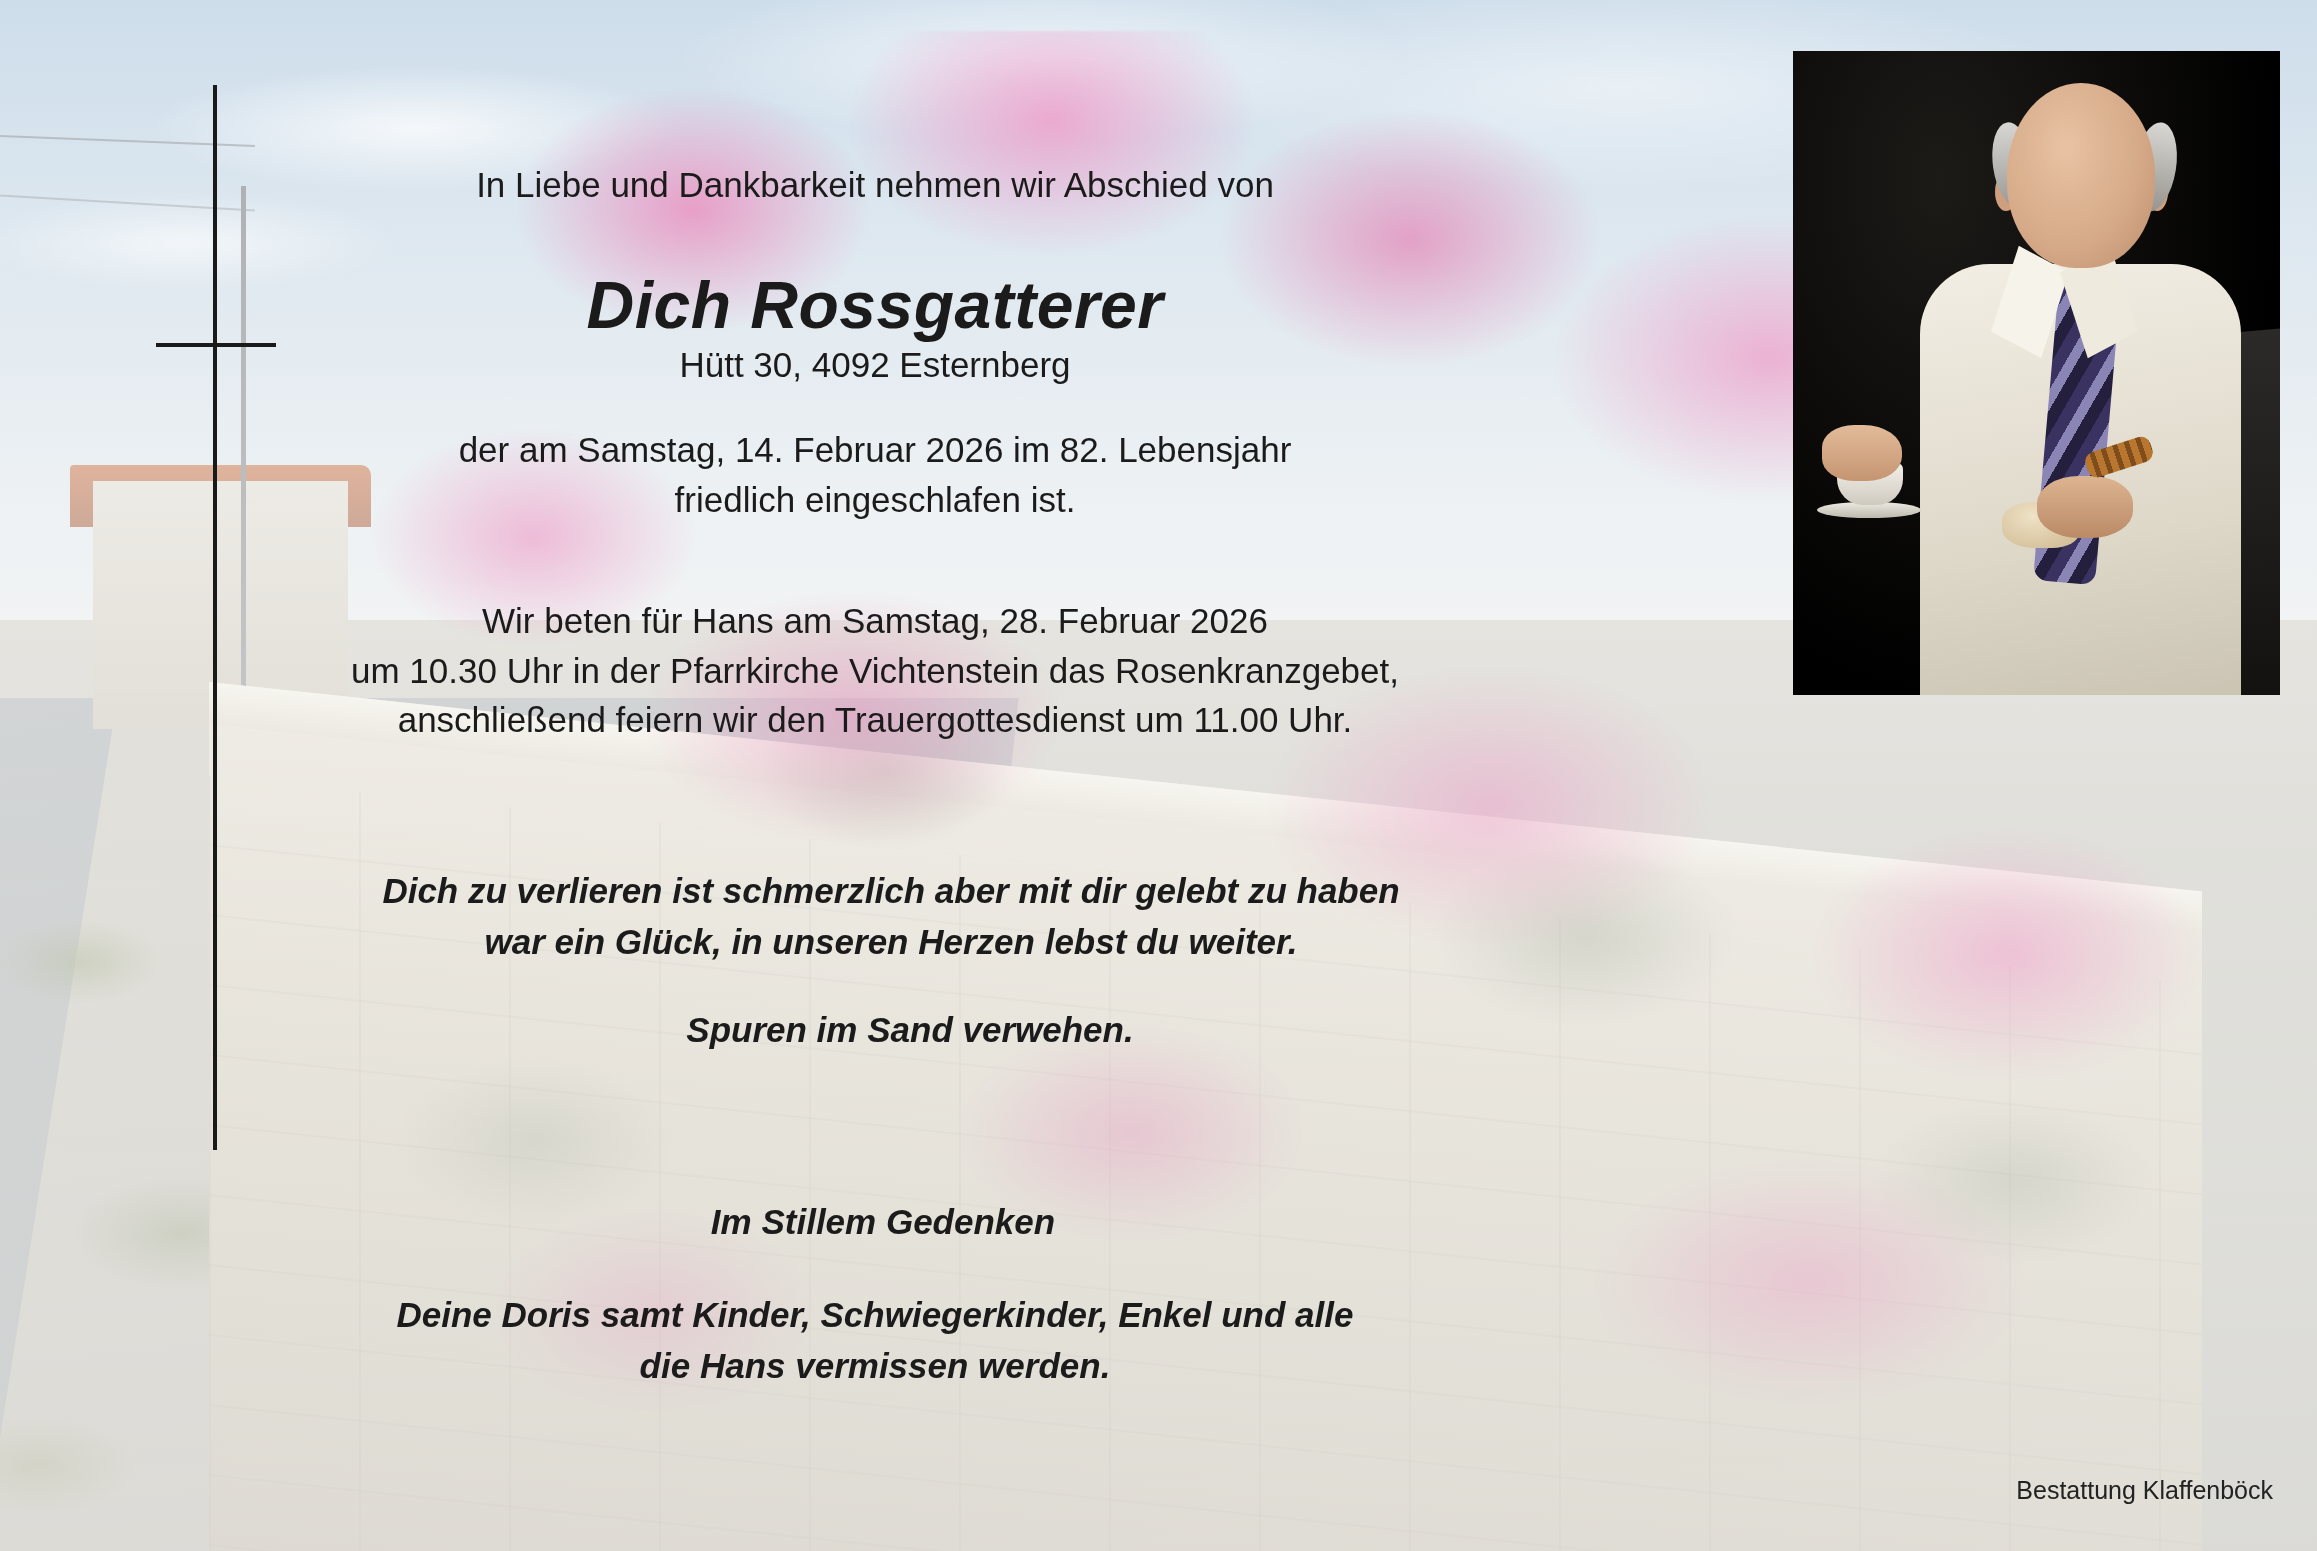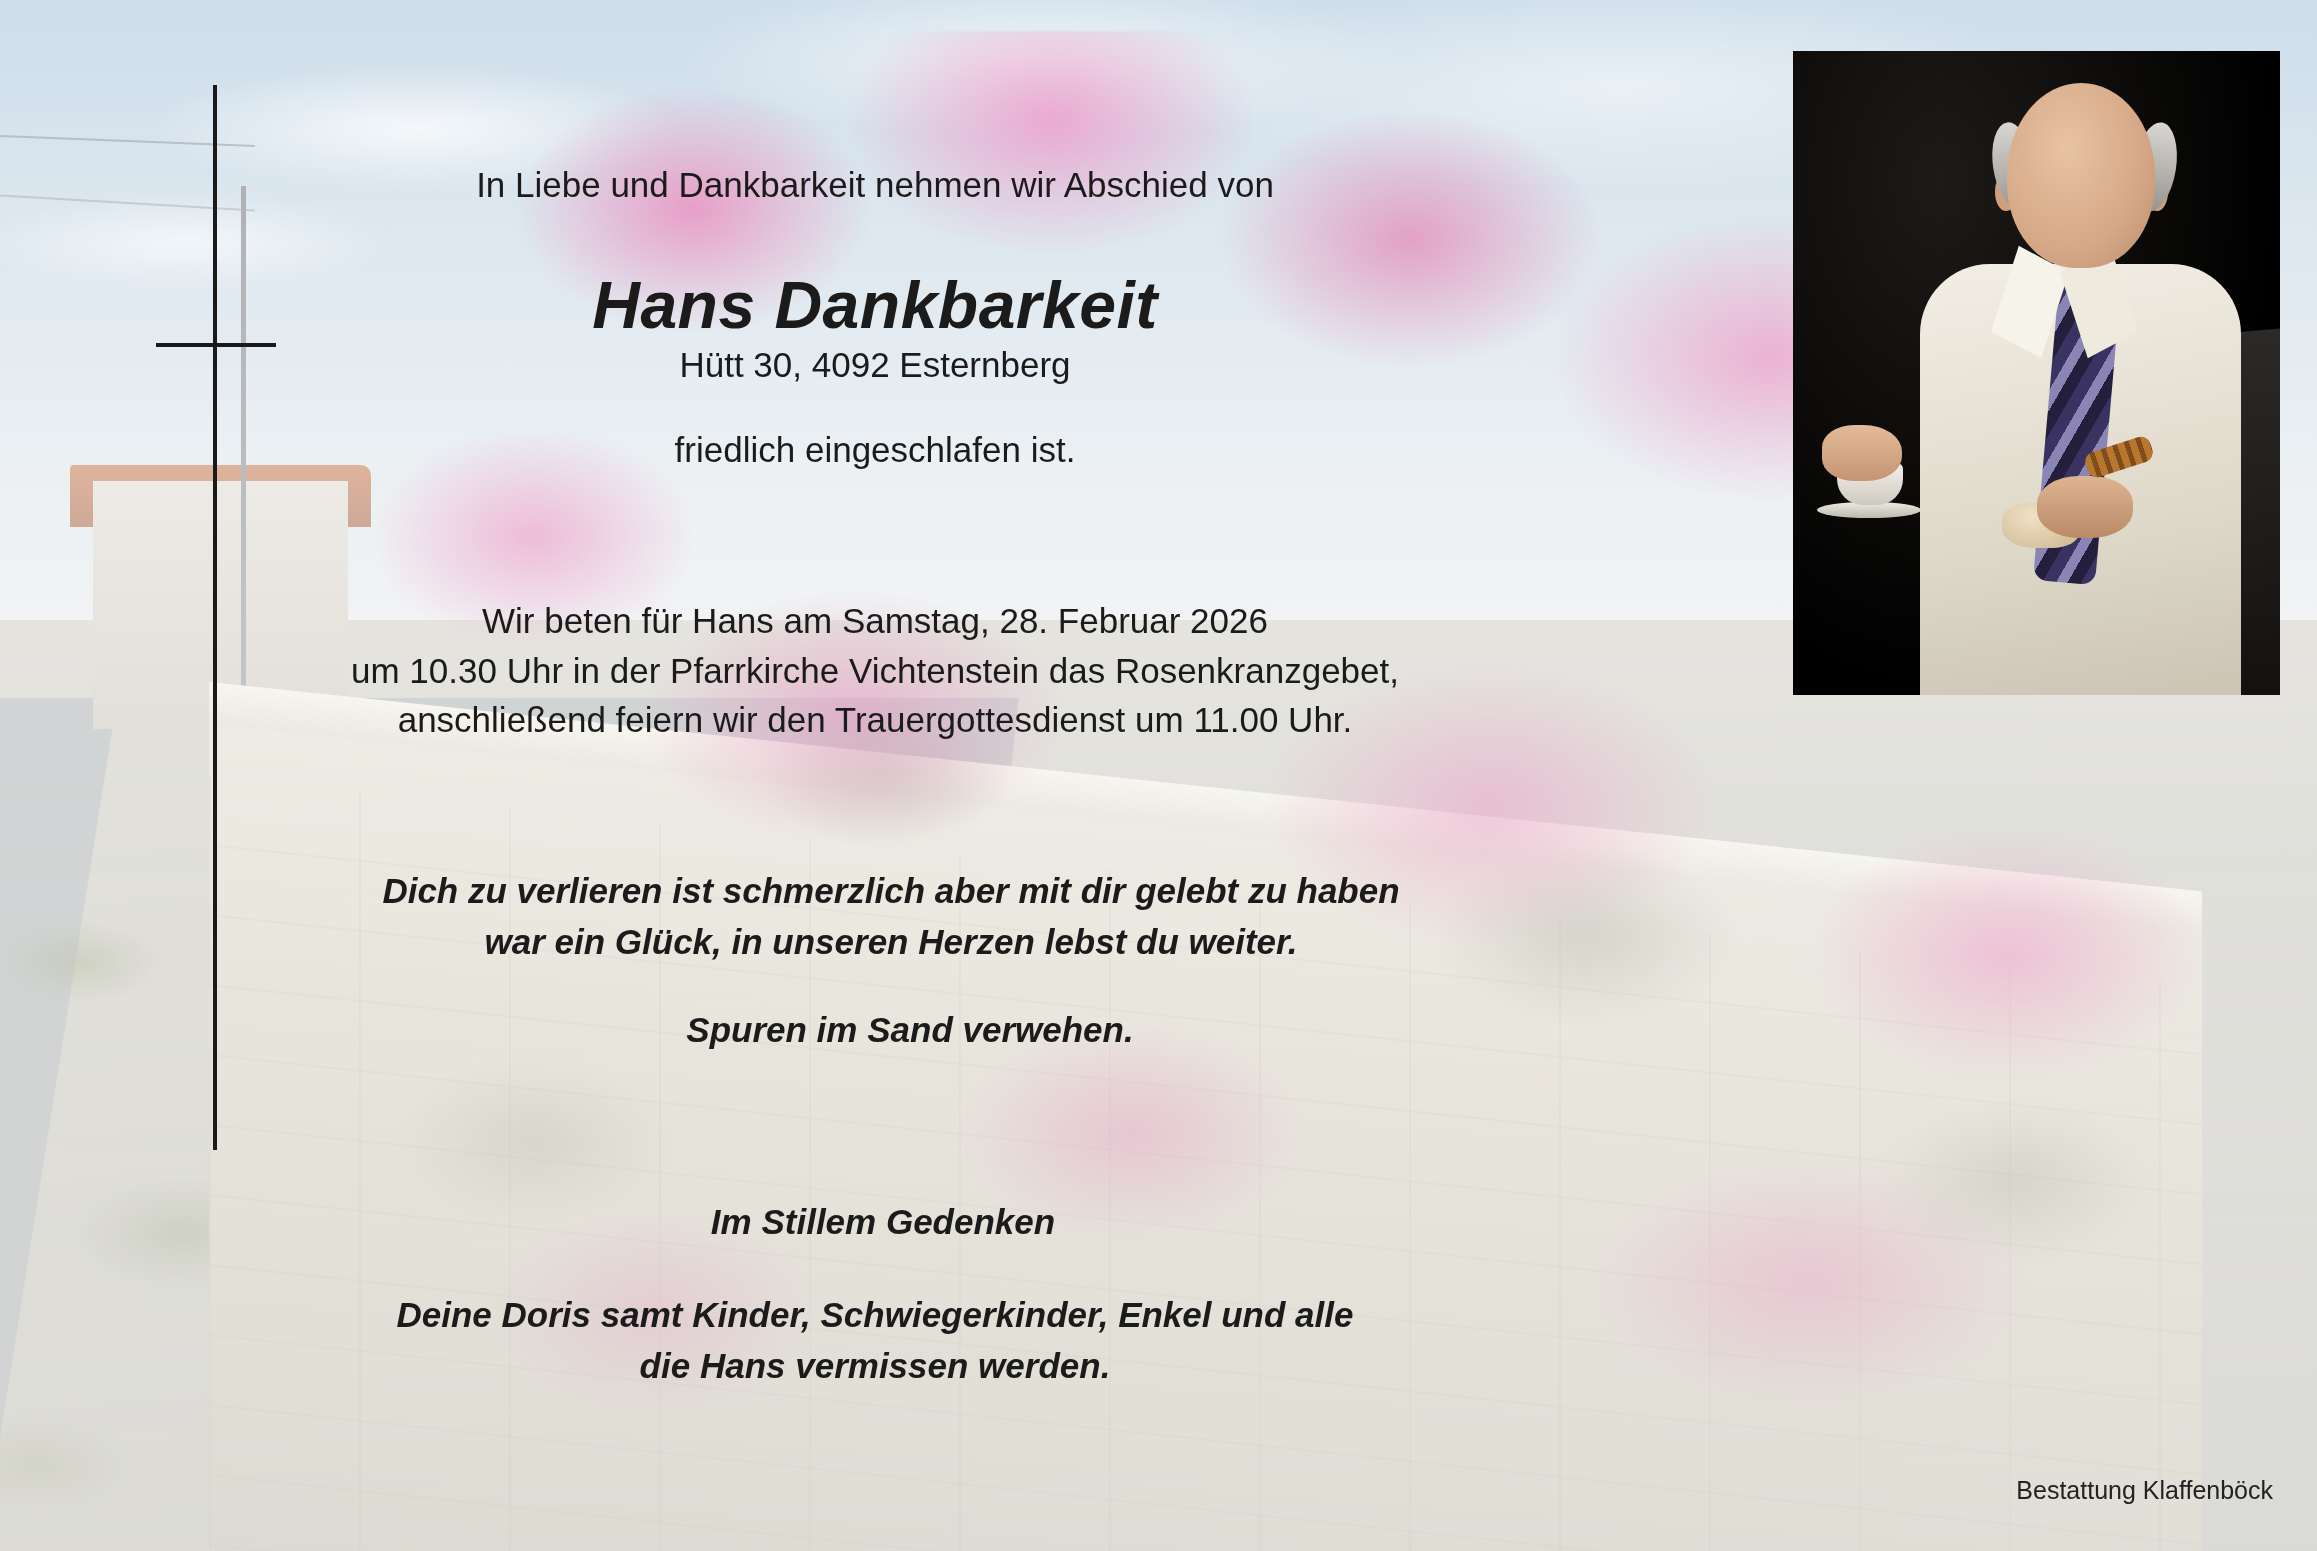--- a/index.html
+++ b/index.html
@@ -367,25 +367,26 @@
     <div class="p-hand-l"></div>
     <div class="p-pastry"></div>
     <div class="p-hand-r"></div>
     <div class="p-watch"></div>
   </div>
 
   <div class="text-col">
 
     <div class="intro">In Liebe und Dankbarkeit nehmen wir Abschied von</div>
 
-    <div class="name">Hans Dankbarkeit</div>
+    <div class="name">Dich Rossgatterer</div>
 
     <div class="address">Hütt 30, 4092 Esternberg</div>
 
     <div class="death">
+      <p class="line">der am Samstag, 14. Februar 2026 im 82. Lebensjahr</p>
       <p class="line">friedlich eingeschlafen ist.</p>
     </div>
 
     <div class="service">
       <p class="line">Wir beten für Hans am Samstag, 28. Februar 2026</p>
       <p class="line">um 10.30 Uhr in der Pfarrkirche Vichtenstein das Rosenkranzgebet,</p>
       <p class="line">anschließend feiern wir den Trauergottesdienst um 11.00 Uhr.</p>
     </div>
 
     <div class="verse1">

